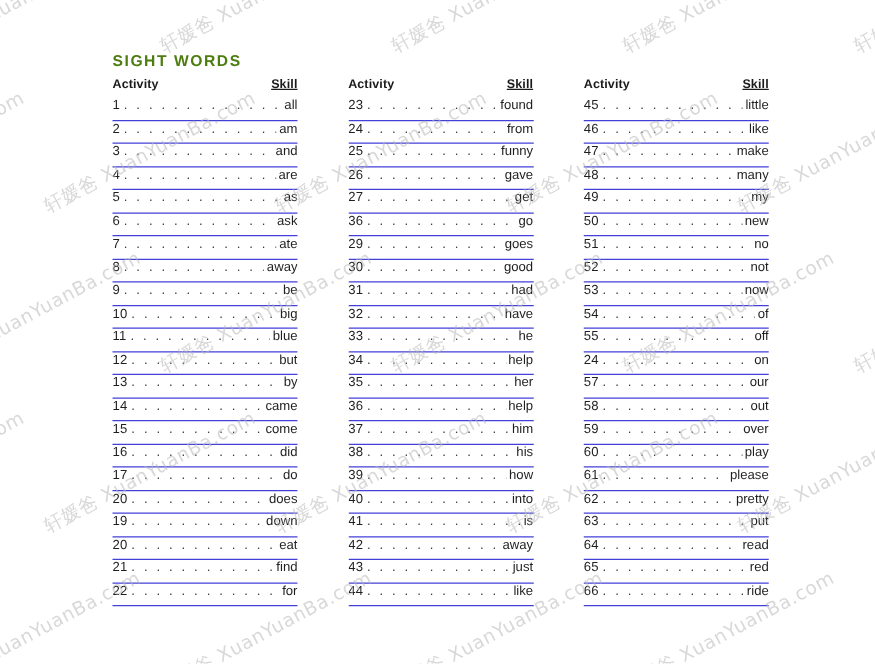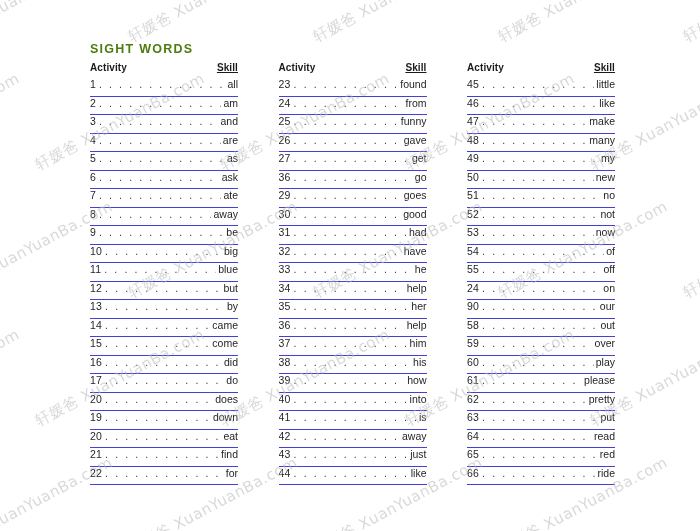--- a/index.html
+++ b/index.html
@@ -424,21 +424,21 @@
           <span class="num">55</span>
           <span class="leader">. . . . . . . . . . . . . . . . . . . . . . . . . . . . . . . . . . . . . .</span>
           <span class="word">off</span>
         </div>
         <div class="row">
           <span class="num">24</span>
           <span class="leader">. . . . . . . . . . . . . . . . . . . . . . . . . . . . . . . . . . . . . .</span>
           <span class="word">on</span>
         </div>
         <div class="row">
-          <span class="num">90</span>
+          <span class="num">57</span>
           <span class="leader">. . . . . . . . . . . . . . . . . . . . . . . . . . . . . . . . . . . . . .</span>
           <span class="word">our</span>
         </div>
         <div class="row">
           <span class="num">58</span>
           <span class="leader">. . . . . . . . . . . . . . . . . . . . . . . . . . . . . . . . . . . . . .</span>
           <span class="word">out</span>
         </div>
         <div class="row">
           <span class="num">59</span>

